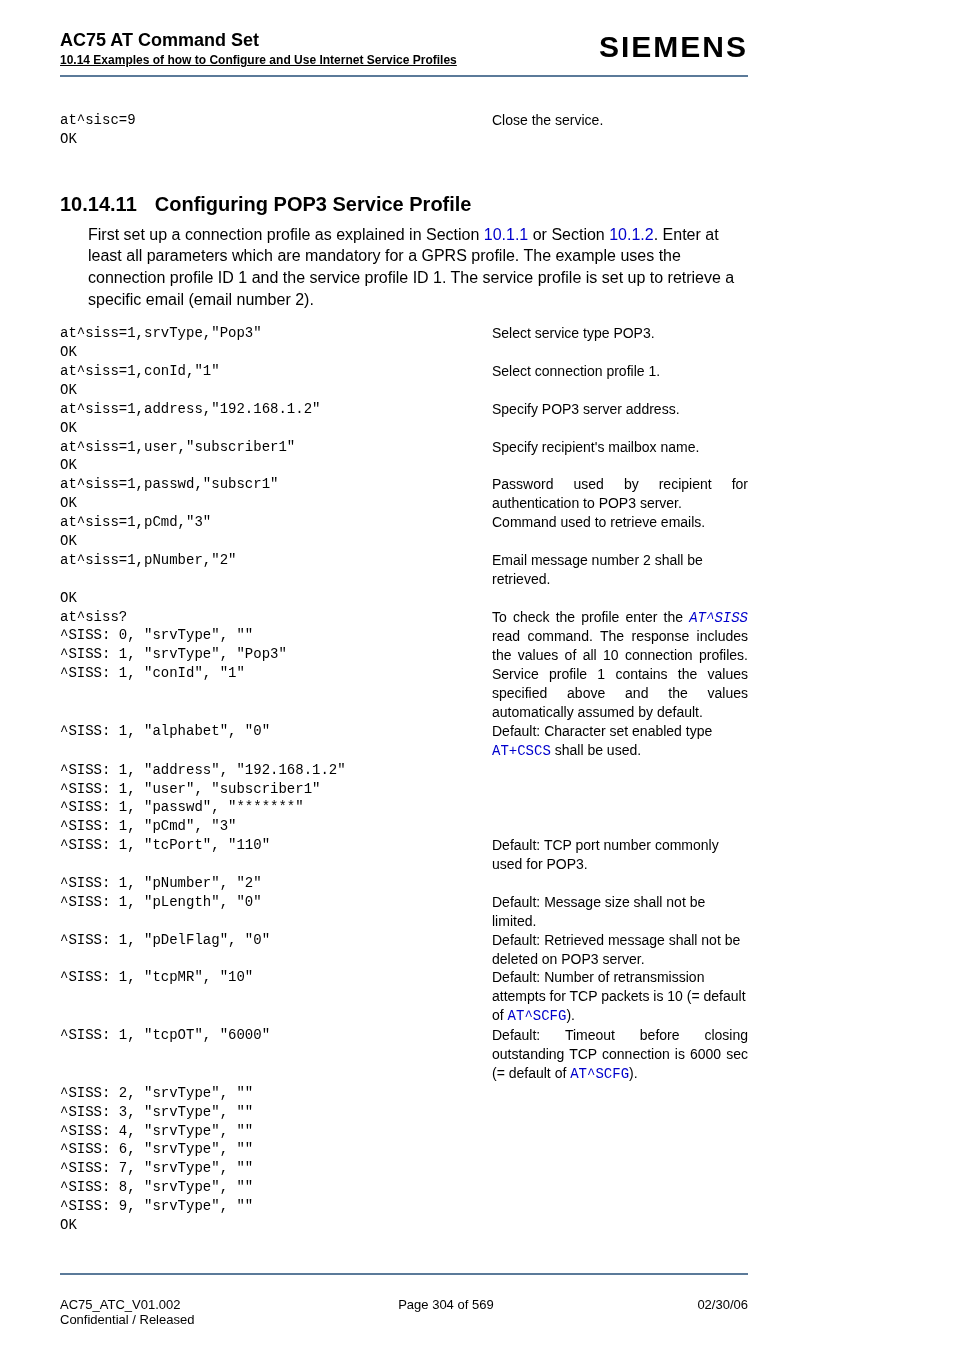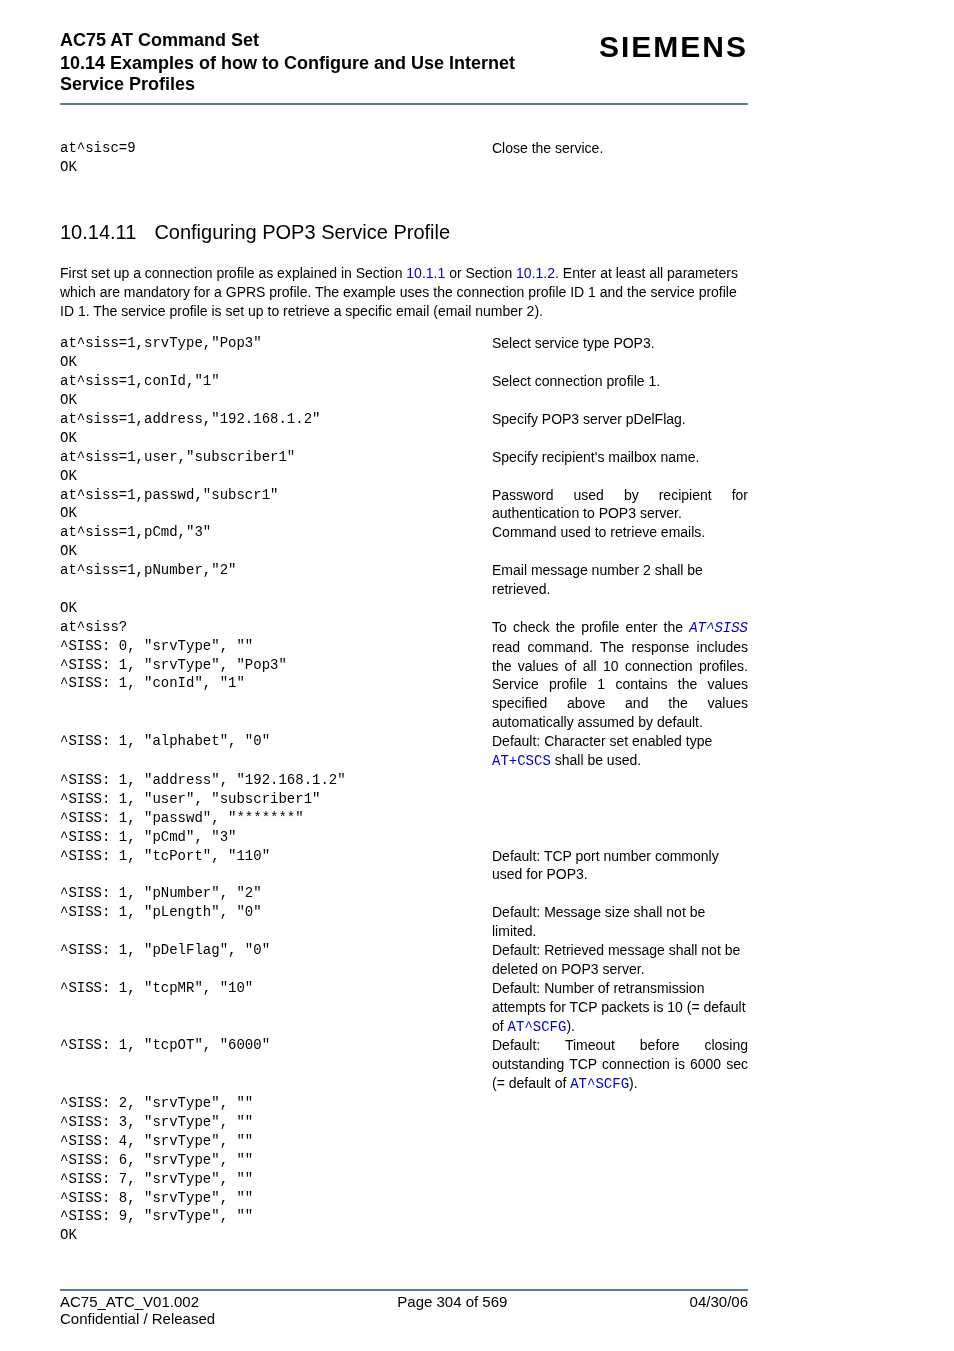--- a/index.html
+++ b/index.html
@@ -1,33 +1,33 @@
 <!DOCTYPE html>
 <html><head>
 <meta charset="utf-8">
 <style>
   * { box-sizing: border-box; margin: 0; padding: 0; }
   html, body { width: 954px; background: #fff; font-family: Arial, Helvetica, sans-serif; color: #000; }
   .page { width: 808px; min-height: 1351px; padding: 30px 60px 0 60px; position: relative; }
   .header { display: flex; justify-content: space-between; align-items: flex-start; border-bottom: 2px solid #5b7a99; padding-bottom: 8px; margin-bottom: 34px; }
   .header-left { }
   .doc-title { font-size: 18px; font-weight: bold; margin-bottom: 2px; }
-  .doc-subtitle { font-size: 18px; font-weight: bold; }
+  .doc-subtitle { font-size: 12px; font-weight: bold; text-decoration: underline; }
   .brand { font-size: 30px; font-weight: 900; letter-spacing: 2px; font-family: Arial, sans-serif; margin-left: 24px; }
   .row { display: flex; }
   .col-left { width: 400px; flex-shrink: 0; }
   .col-right { flex: 1; margin-left: 32px; }
   .mono { font-family: "Courier New", monospace; font-size: 14px; line-height: 1.35; white-space: pre; }
   .desc { font-size: 14px; line-height: 1.35; }
   .desc-justify { text-align: justify; }
-  .section-heading { font-size: 20px; font-weight: normal; margin-top: 44px; margin-bottom: 20px; }
+  .section-heading { font-size: 20px; font-weight: bold; margin-top: 44px; margin-bottom: 8px; }
   .section-num { display: inline-block; margin-right: 18px; }
-  .intro { font-size: 14px; line-height: 1.35; margin-bottom: 14px; }
+  .intro { font-size: 16px; line-height: 1.35; margin-bottom: 14px; margin-left: 28px; }
   .link { color: #0000cc; }
-  .footer { position: absolute; bottom: 24px; left: 60px; right: 60px; border-top: 2px solid #5b7a99; padding-top: 2px; display: flex; justify-content: space-between; font-size: 15px; }
+  .footer { position: absolute; bottom: 24px; left: 60px; right: 60px; border-top: 2px solid #5b7a99; padding-top: 22px; display: flex; justify-content: space-between; font-size: 13px; }
   .footer-left, .footer-center, .footer-right { }
 </style>
 </head>
 <body>
 
 <div class="page">
 
   <div class="header">
     <div class="header-left">
       <div class="doc-title">AC75 AT Command Set</div>
@@ -64,21 +64,21 @@
   <div class="row">
     <div class="col-left mono">at^siss=1,conId,"1"</div>
     <div class="col-right desc">Select connection profile 1.</div>
   </div>
   <div class="row">
     <div class="col-left mono">OK</div>
     <div class="col-right desc"></div>
   </div>
   <div class="row">
     <div class="col-left mono">at^siss=1,address,"192.168.1.2"</div>
-    <div class="col-right desc">Specify POP3 server pDelFlag.</div>
+    <div class="col-right desc">Specify POP3 server address.</div>
   </div>
   <div class="row">
     <div class="col-left mono">OK</div>
     <div class="col-right desc"></div>
   </div>
   <div class="row">
     <div class="col-left mono">at^siss=1,user,"subscriber1"</div>
     <div class="col-right desc">Specify recipient's mailbox name.</div>
   </div>
   <div class="row">
@@ -208,16 +208,16 @@
       <div class="col-left mono">OK</div>
       <div class="col-right"></div>
     </div>
 
   <div class="footer">
     <div class="footer-left">
       <div>AC75_ATC_V01.002</div>
       <div>Confidential / Released</div>
     </div>
     <div class="footer-center">Page 304 of 569</div>
-    <div class="footer-right">04/30/06</div>
+    <div class="footer-right">02/30/06</div>
   </div>
 
 </div>
 
 </body></html>

